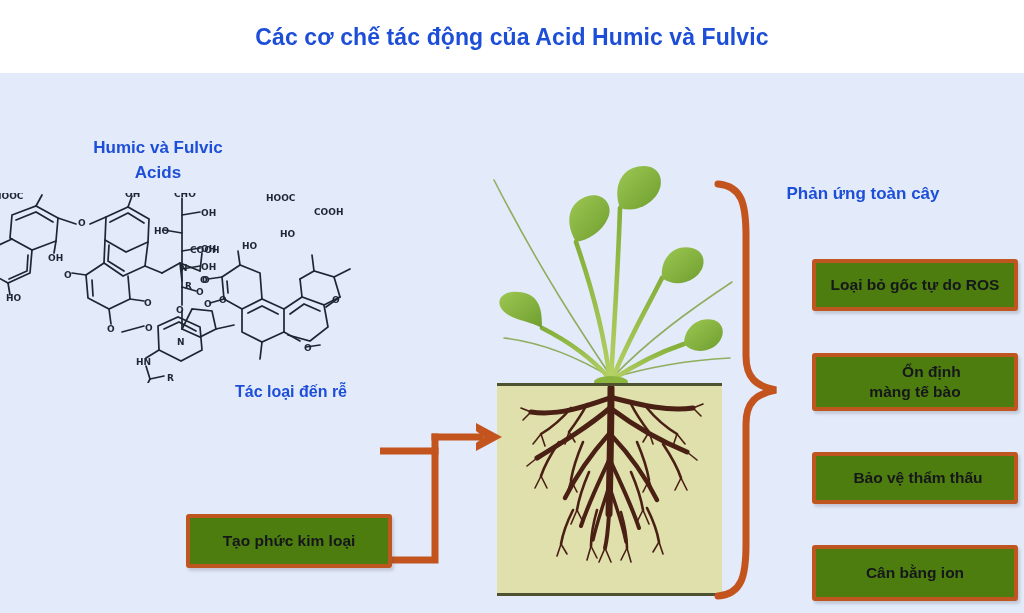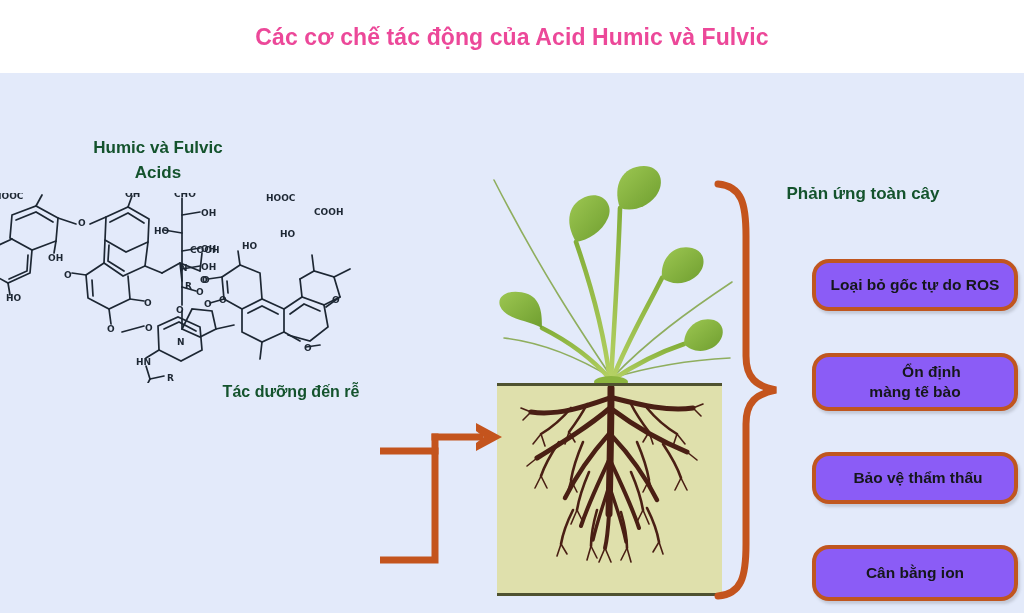--- a/index.html
+++ b/index.html
@@ -12,48 +12,48 @@
   #canvas{position:absolute;inset:0;width:1024px;height:613px;}
 
   
   .header-band{
     position:absolute;left:0;top:0;width:1024px;height:73px;
     background:#ffffff;
   }
   .title{
     position:absolute;left:0;top:24px;width:1024px;
     text-align:center;
-    font-size:23px;font-weight:bold;color:#ec4899;
+    font-size:23px;font-weight:bold;color:#1d4ed8;
     letter-spacing:.1px;
   }
 
   
   .body-bg{
     position:absolute;left:0;top:73px;width:1024px;height:540px;
     background:#e3eafa;
   }
 
   
   .section-head{
     position:absolute;
-    font-size:17px;font-weight:bold;color:#14532d;
+    font-size:17px;font-weight:bold;color:#1d4ed8;
     text-align:center;line-height:1.45;
     white-space:pre-line;
   }
   #head-left{left:33px;top:136px;width:250px;}
   #head-right{left:748px;top:182px;width:230px;}
   #head-root{left:198px;top:380px;width:186px;font-size:16px;}
 
   
   .cbox{
     position:absolute;
     box-sizing:border-box;
     border:4px solid #c0561f;
-    border-radius:17px;
-    background:#8b5cf6;
+    border-radius:3px;
+    background:#4d7c0f;
     display:flex;align-items:center;justify-content:center;
     text-align:center;
     font-size:15.5px;font-weight:bold;color:#15171b;
     line-height:1.28;
     white-space:pre-line;
     box-shadow:2px 3px 3px rgba(80,80,90,.22);
   }
   #box-nutrient{left:186px;top:424px;width:206px;height:54px;}
   #box-chelate{left:186px;top:514px;width:206px;height:54px;}
   #box-ros{left:812px;top:259px;width:206px;height:52px;}
@@ -201,21 +201,21 @@
         <text x="338" y="110">O</text>
         <text x="225" y="110">O</text>
         <text x="206" y="90">O</text>
         <text x="310" y="158">O</text>
       </g>
     </svg>
   </div>
 
   <div class="section-head" id="head-left">Humic và Fulvic
 Acids</div>
-  <div class="section-head" id="head-root">Tác dưỡng đến rễ</div>
+  <div class="section-head" id="head-root">Tác loại đến rễ</div>
   <div class="section-head" id="head-right">Phản ứng toàn cây</div>
 
   <div class="plant">
     <svg width="260" height="232" viewBox="0 0 260 232" xmlns="http://www.w3.org/2000/svg">
       <defs>
         <linearGradient id="lg" x1="0" y1="0" x2="1" y2="1">
           <stop offset="0" stop-color="#9dc752"></stop>
             <stop offset="1" stop-color="#6f9e2f"></stop>
         </linearGradient>
         <linearGradient id="st" x1="0" y1="1" x2="0" y2="0">
@@ -339,20 +339,23 @@
       <path d="M96 8 L122 22 L96 36 L96 28 L104 22 L96 16 Z" fill="#c4541d"></path>
     </svg>
   </div>
 
   <div class="brace">
     <svg width="100" height="432" viewBox="0 0 100 432" xmlns="http://www.w3.org/2000/svg">
       <path d="M18 14 C42 16 46 34 46 66 L46 186 C46 208 56 216 76 220 C56 224 46 232 46 254 L46 374 C46 406 42 424 18 426" fill="none" stroke="#c4541d" stroke-width="7" stroke-linecap="round"></path>
     </svg>
   </div>
 
+  <div class="cbox" id="box-chelate">
+    <span>Tạo phức kim loại</span>
+  </div>
 
   <div class="cbox" id="box-ros">
     <span>Loại bỏ gốc tự do ROS</span>
   </div>
   <div class="cbox" id="box-membrane">
     <span>Ổn định
 màng tế bào</span>
   </div>
   <div class="cbox" id="box-osmotic">
     <span>Bảo vệ thẩm thấu</span>

